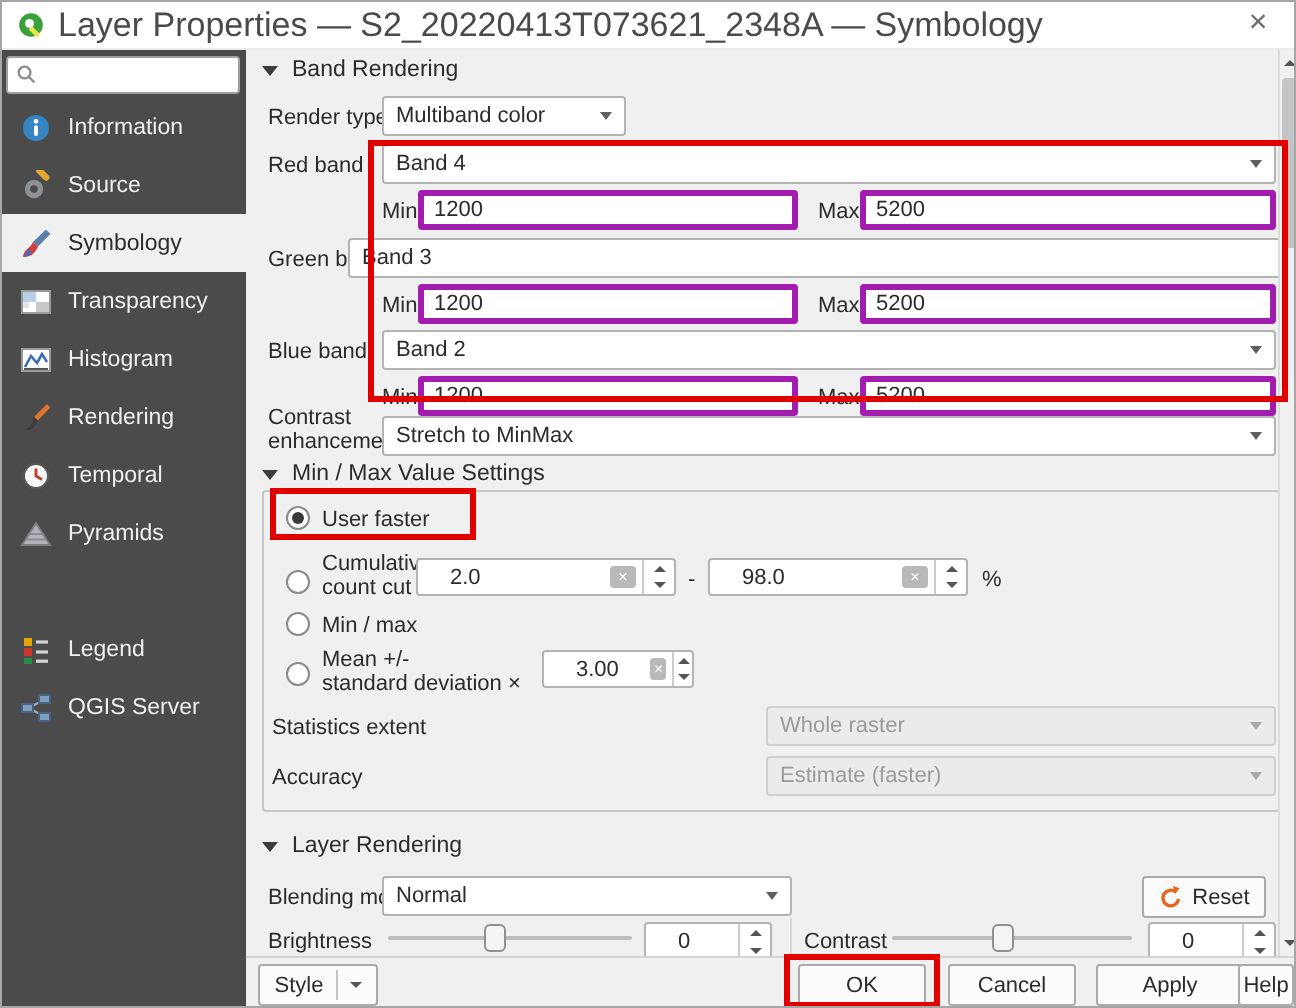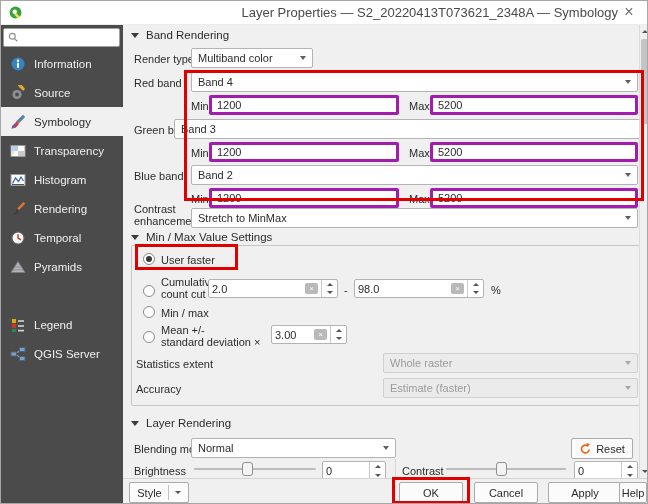--- a/index.html
+++ b/index.html
@@ -3,22 +3,22 @@
 <meta charset="utf-8">
 <style>
   * { margin:0; padding:0; }
   body { background:#cfcfcf; font-family:"Liberation Sans", sans-serif; }
   .win { position:relative; width:648px; height:504px; background:#f0f0f0;
          border:1px solid #a6a6a6; box-sizing:border-box; overflow:hidden;
          font-size:11px; color:#2b2b2b; }
   .titlebar { position:absolute; left:0; top:0; width:100%; height:24px; background:#ffffff;
               border-bottom:1px solid #ececec; display:flex; align-items:center;
               padding:0 7px; box-sizing:border-box; }
-  .titlebar .title { color:#4a4a4a; font-size:13px; margin-left:6px; flex:1;
-                     white-space:nowrap; overflow:hidden;text-align:right; }
+  .titlebar .title { color:#4a4a4a; font-size:17px; margin-left:6px; flex:1;
+                     white-space:nowrap; overflow:hidden; }
   .closebtn { color:#6f6f6f; font-size:16px; width:22px; height:22px; line-height:20px;
               text-align:center; }
   .sidebar { position:absolute; left:0; top:24px; width:122px; height:480px; background:#4b4b4b; }
   .search { position:absolute; left:2px; top:3px; width:117px; height:19px; background:#fff;
             border:1px solid #9f9f9f; border-radius:2px; display:flex; align-items:center;
             padding-left:3px; box-sizing:border-box; }
   .search input { border:none; outline:none; width:90px; font-size:11px;
                   font-family:"Liberation Sans", sans-serif; }
   .side-item { position:absolute; left:0; width:122px; height:29px; display:flex;
                align-items:center; gap:8px; padding-left:9px; box-sizing:border-box;
@@ -36,21 +36,21 @@
         box-sizing:border-box; }
   .dd::after { content:""; margin-left:auto; width:0; height:0;
                border-left:3.5px solid transparent; border-right:3.5px solid transparent;
                border-top:4px solid #5f5f5f; }
   .dd.dis { background:#ebebeb; color:#9b9b9b; border-color:#cfcfcf; }
   .dd.dis::after { border-top-color:#a9a9a9; }
   .inp { position:absolute; height:20px; background:#fff; border:3px solid #a21caf;
          border-radius:2px; padding:0 5px; box-sizing:border-box; display:flex; align-items:center; }
   .spin { position:absolute; height:19px; background:#fff; border:1px solid #b3b3b3;
           border-radius:2px; box-sizing:border-box; display:flex; align-items:center; }
-  .spin .val { padding:0 3px; flex:1; }
+  .spin .val { padding:0 16px; flex:1; }
   .clearbtn { width:13px; height:11px; background:#b9b9b9; border-radius:2px; color:#fff;
               font-size:8px; line-height:11px; text-align:center; margin-right:3px; }
   .spinner { width:15px; height:100%; border-left:1px solid #cccccc; display:flex;
              flex-direction:column; }
   .spinner div { flex:1; display:flex; align-items:center; justify-content:center; }
   .aru { width:0; height:0; border-left:3px solid transparent; border-right:3px solid transparent;
          border-bottom:3.5px solid #555; }
   .ard { width:0; height:0; border-left:3px solid transparent; border-right:3px solid transparent;
          border-top:3.5px solid #555; }
   .radio { position:absolute; width:12px; height:12px; border:1px solid #8a8a8a;

